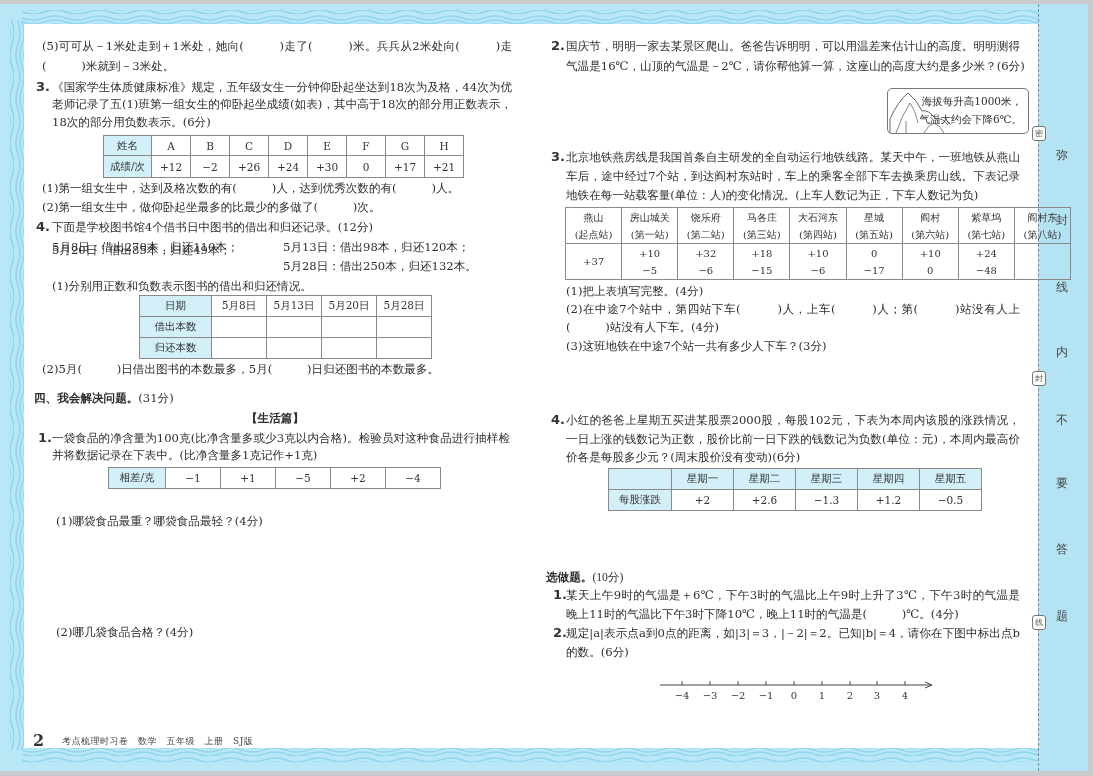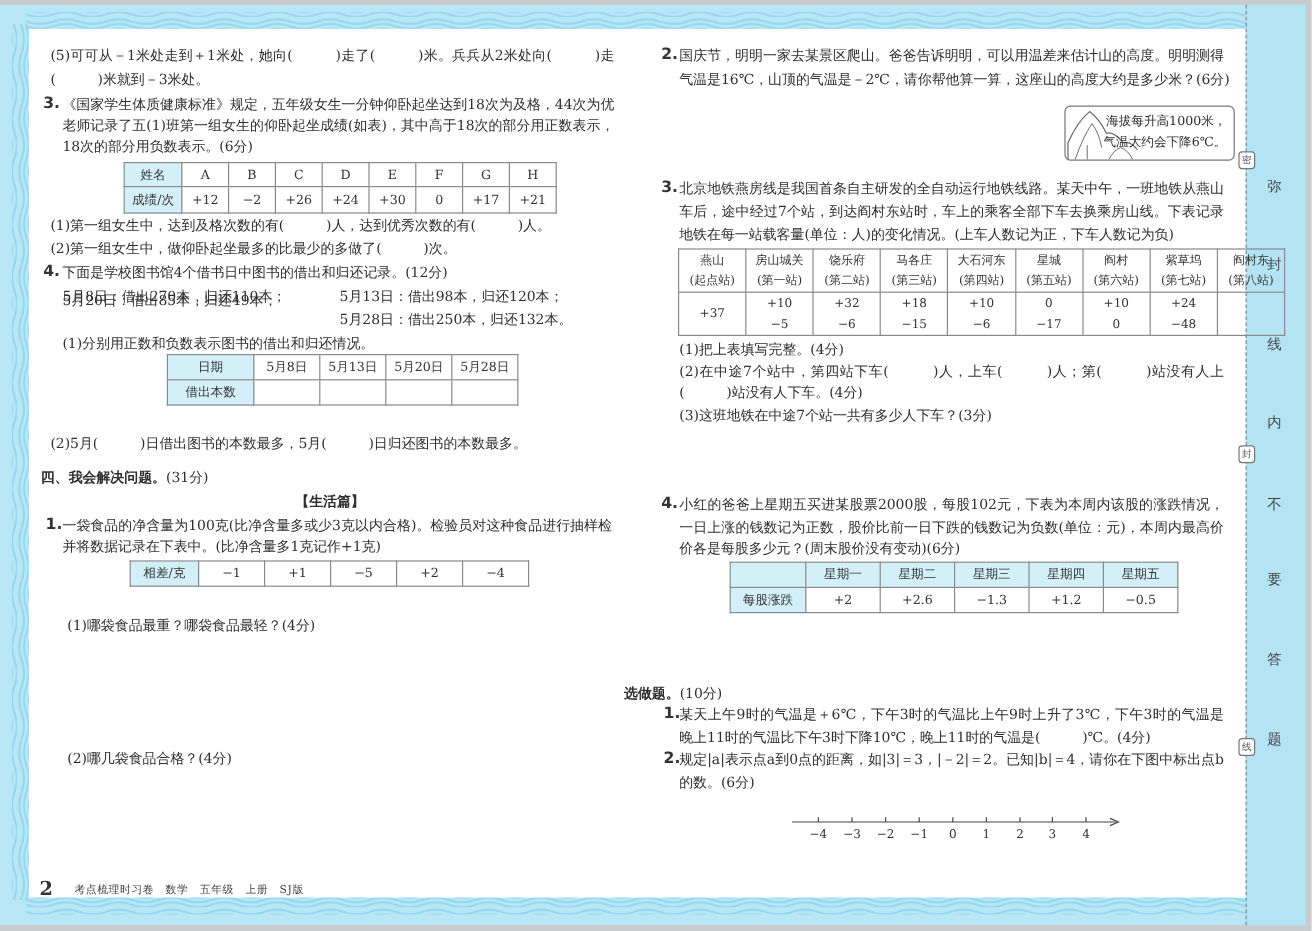--- a/index.html
+++ b/index.html
@@ -117,20 +117,27 @@
     <td>5月20日</td>
     <td>5月28日</td>
   </tr>
   <tr style="height:21px">
     <td class="hd">借出本数</td>
     <td></td>
     <td></td>
     <td></td>
     <td></td>
   </tr>
+  <tr style="height:21px">
+    <td class="hd">归还本数</td>
+    <td></td>
+    <td></td>
+    <td></td>
+    <td></td>
+  </tr>
 </tbody>
   </table>
 
 <div class="ln" style="left:42px;top:361px;">(2)5月(　　　)日借出图书的本数最多，5月(　　　)日归还图书的本数最多。</div>
 
 <div class="ln" style="left:34px;top:390px;">
   <span class="bold">四、我会解决问题。</span><span>(31分)</span>
 </div>
 <div class="subtitle">【生活篇】</div>
 
@@ -289,21 +296,21 @@
     <td class="hd">每股涨跌</td>
     <td>+2</td>
     <td>+2.6</td>
     <td>−1.3</td>
     <td>+1.2</td>
     <td>−0.5</td>
   </tr>
 </tbody>
   </table>
 
-<div class="ln" style="left:520px;top:570px;">
+<div class="ln" style="left:546px;top:570px;font-family:Liberation Serif, serif;">
   <span class="bold">选做题。</span><span>(10分)</span>
 </div>
 
 <div class="num" style="left:553px;top:587px;">1.</div>
 <div class="ln just" style="left:566px;top:587px;width:454px;">某天上午9时的气温是＋6℃，下午3时的气温比上午9时上升了3℃，下午3时的气温是(　　　)℃；</div>
 <div class="ln" style="left:566px;top:606px;">晚上11时的气温比下午3时下降10℃，晚上11时的气温是(　　　)℃。(4分)</div>
 
 <div class="num" style="left:553px;top:625px;">2.</div>
 <div class="ln just" style="left:566px;top:625px;width:454px;">规定|a|表示点a到0点的距离，如|3|＝3，|－2|＝2。已知|b|＝4，请你在下图中标出点b可能表示</div>
 <div class="ln" style="left:566px;top:644px;">的数。(6分)</div>

